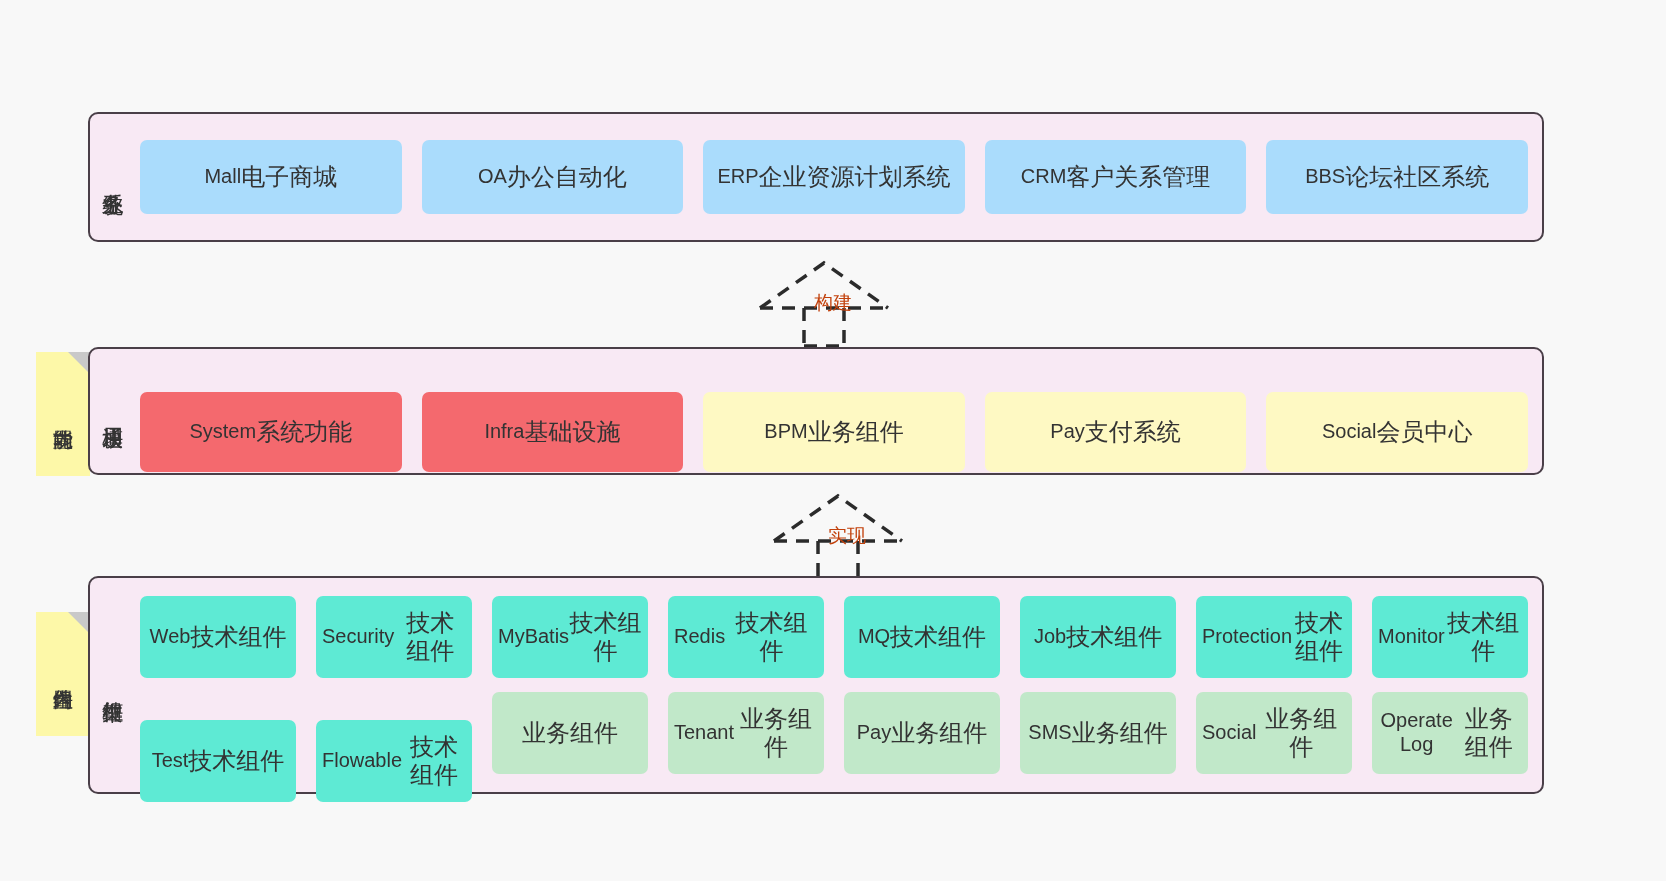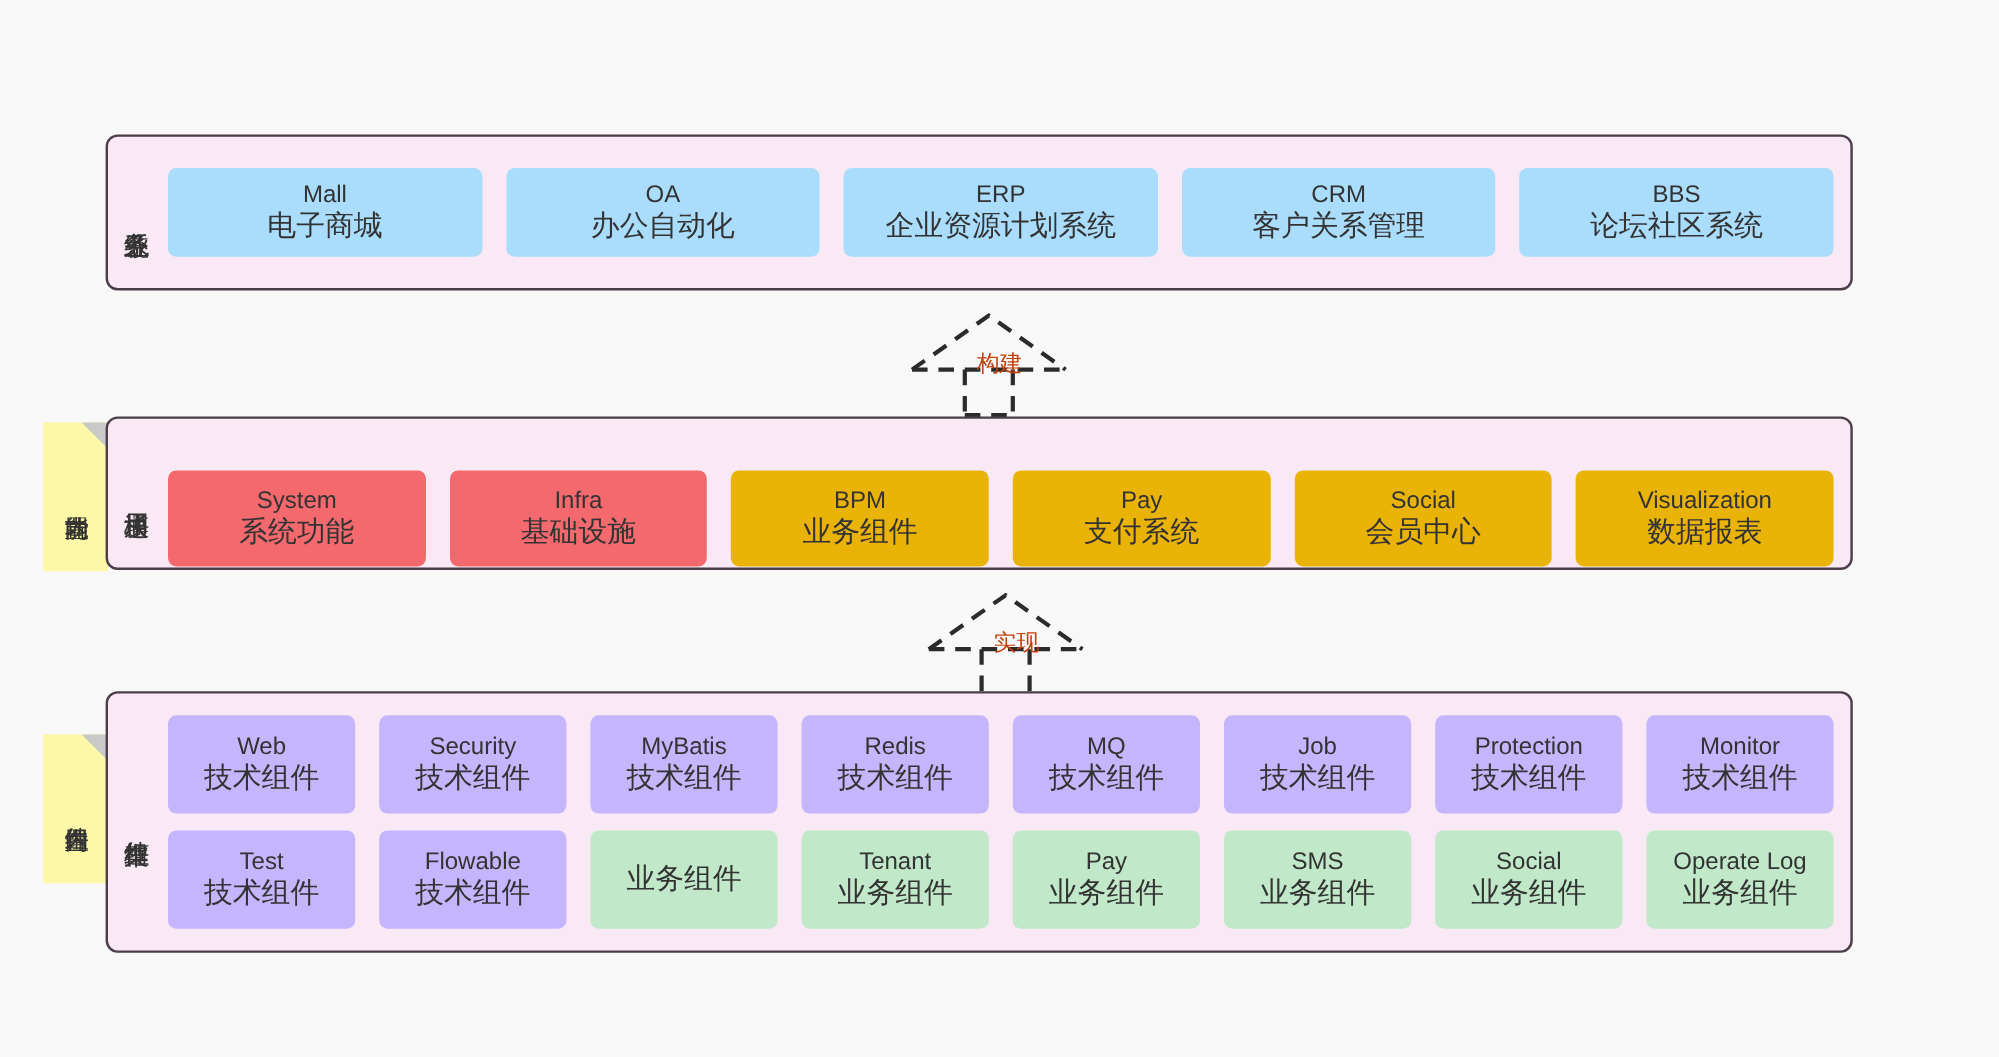--- a/index.html
+++ b/index.html
@@ -57,21 +57,21 @@
     padding: 0 14px 0 4px;
   }
   .row {
     display: flex;
     gap: 20px;
   }
   .cell {
     flex: 1 1 0;
     border-radius: 7px;
     display: flex;
-    flex-direction: column;
+    flex-direction: row;
     align-items: center;
     justify-content: center;
     text-align: center;
     box-sizing: border-box;
     padding: 4px 6px;
   }
   .cell .en {
     font-size: 20px;
     line-height: 1.18;
     color: #333333;
@@ -82,25 +82,25 @@
     color: #333333;
   }
 
   
   #layer-business { left: 88px; top: 112px; width: 1456px; height: 130px; }
   #layer-business .cell { height: 74px; background: #aadcfc; }
 
   #layer-modules { left: 88px; top: 347px; width: 1456px; height: 128px; }
   #layer-modules .cell { height: 80px; margin-top: 42px; }
   .cell.strong-red { background: #f4696e; }
-  .cell.soft-red   { background: #eab308; }
+  .cell.soft-red   { background: #fef9c3; }
 
   #layer-framework { left: 88px; top: 576px; width: 1456px; height: 218px; }
   #layer-framework .cell { height: 82px; }
-  .cell.strong-green { background: #c4b5fd; }
+  .cell.strong-green { background: #5eead4; margin-top: 28px; }
   .cell.soft-green   { background: #c1e8c9; }
 
   
   .note {
     position: absolute;
     width: 54px;
     background: #fdf8a8;
     box-sizing: border-box;
     display: flex;
     align-items: center;
@@ -204,24 +204,20 @@
           <div class="en">BPM</div>
           <div class="cn">业务组件</div>
         </div>
         <div class="cell soft-red">
           <div class="en">Pay</div>
           <div class="cn">支付系统</div>
         </div>
         <div class="cell soft-red">
           <div class="en">Social</div>
           <div class="cn">会员中心</div>
-        </div>
-        <div class="cell soft-red">
-          <div class="en">Visualization</div>
-          <div class="cn">数据报表</div>
         </div>
       </div>
     </div>
   </div>
 
   <div class="connector" id="connector-implement" style="left:766px; top:491px; width:170px; height:90px;">
     <svg width="170" height="90" viewBox="0 0 170 90">
       <polyline points="8,50 72,5 136,50" fill="none" stroke="#2b2b2b" stroke-width="3.5" stroke-dasharray="13 9" stroke-linecap="butt"></polyline>
       <line x1="8" y1="50" x2="136" y2="50" stroke="#2b2b2b" stroke-width="3.5" stroke-dasharray="13 9"></line>
       <polyline points="52,50 52,90" fill="none" stroke="#2b2b2b" stroke-width="3.5" stroke-dasharray="13 9"></polyline>

